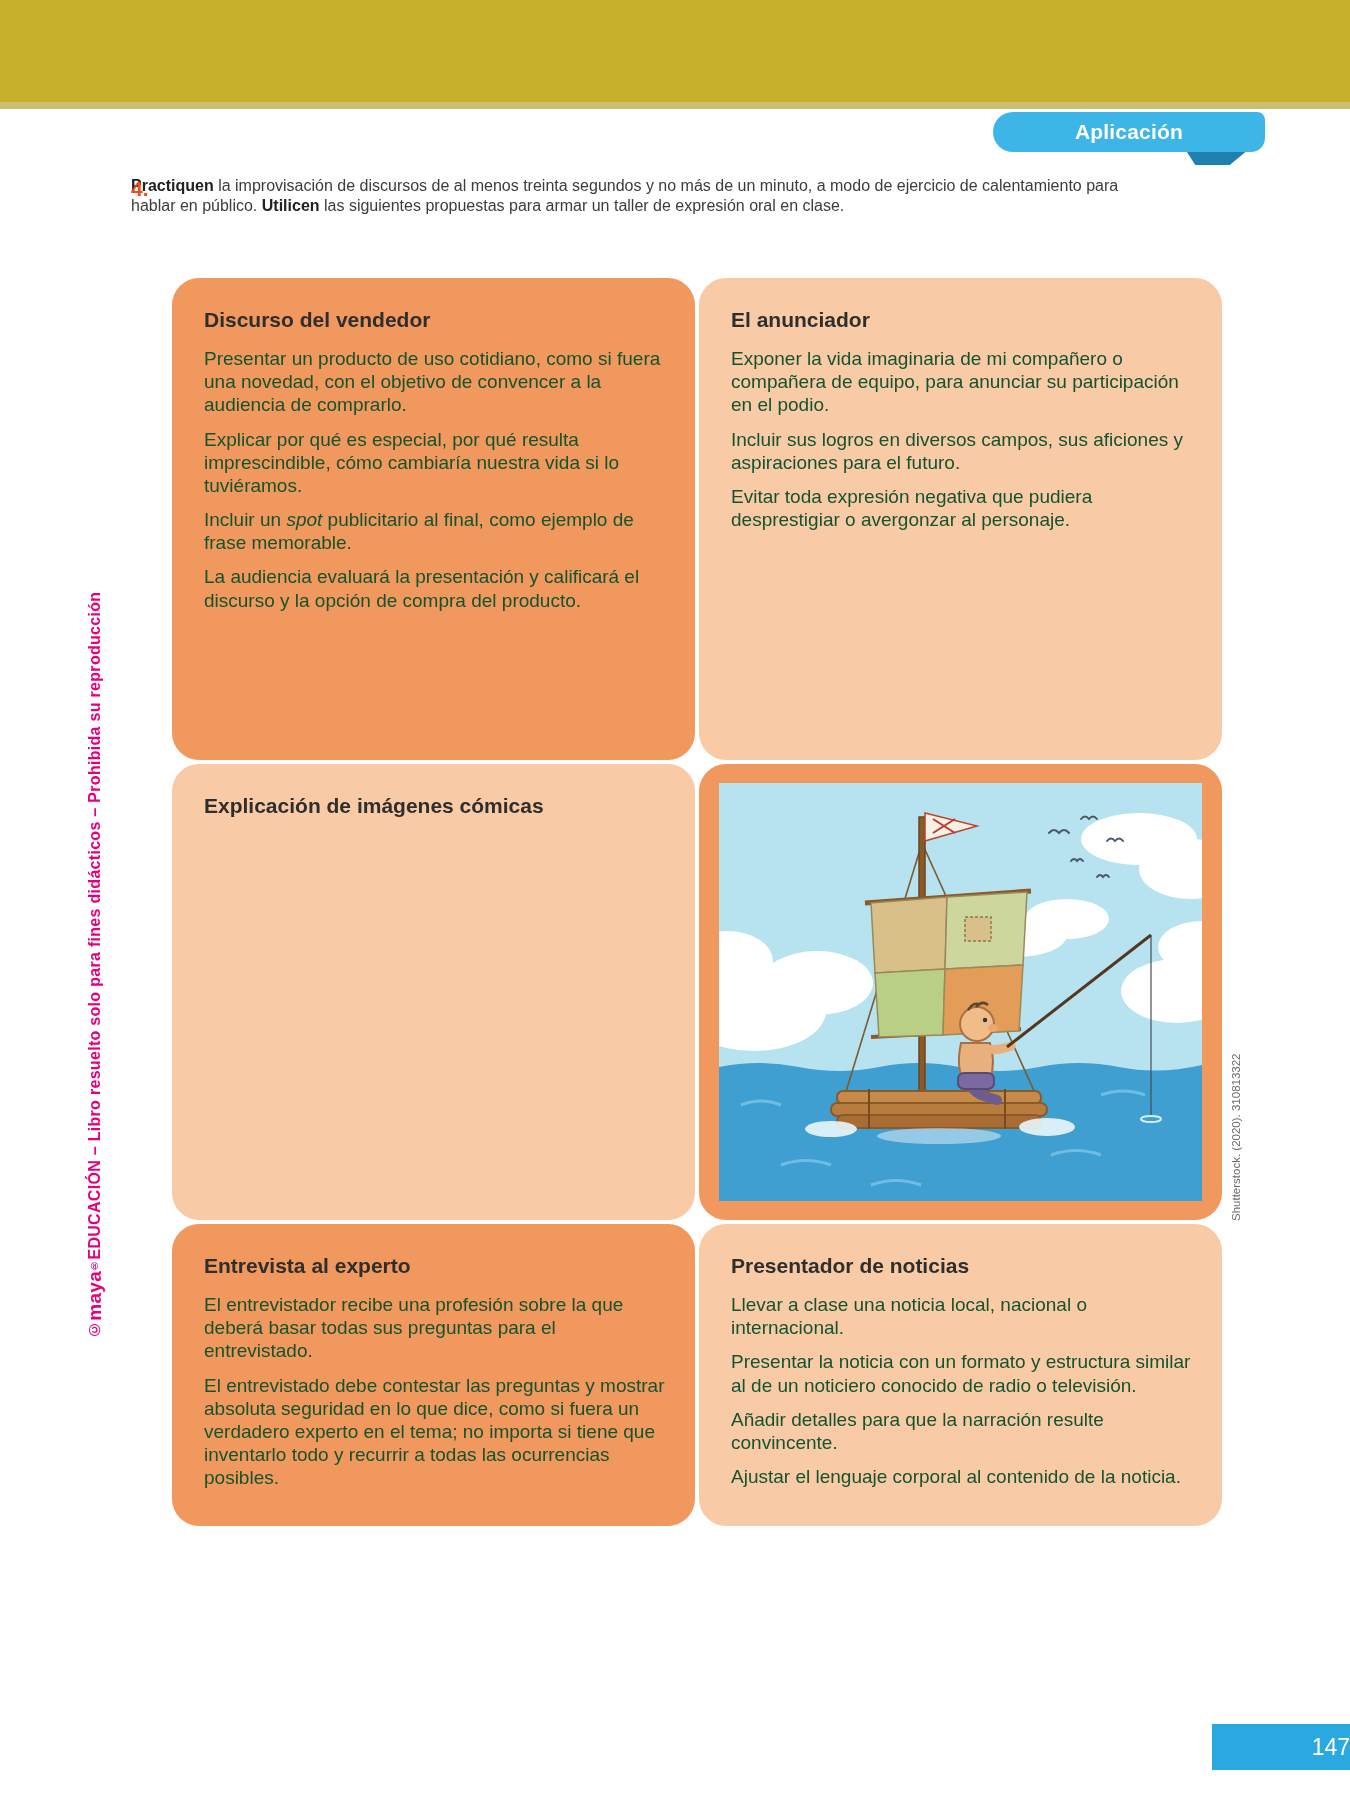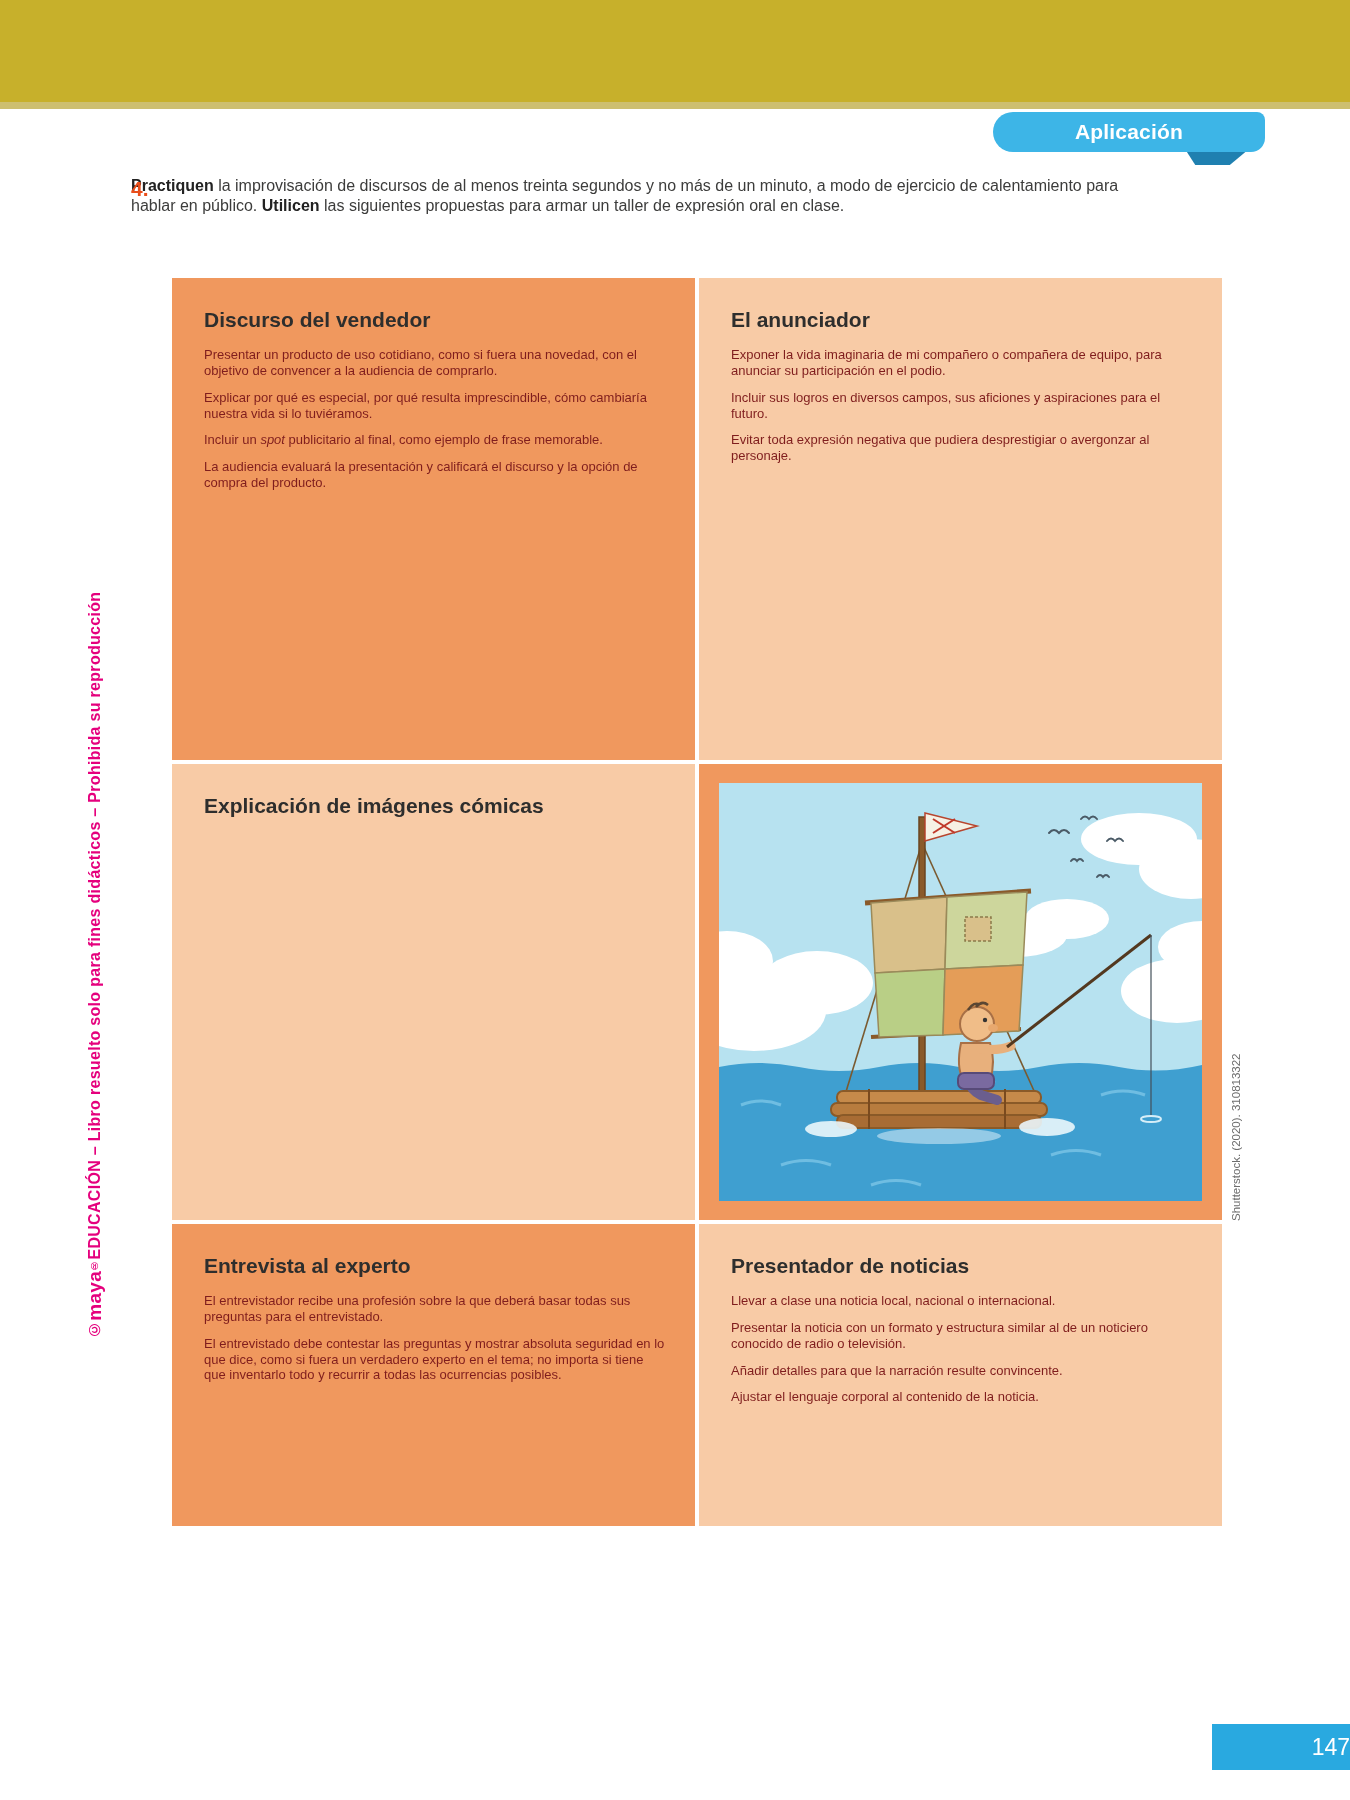--- a/index.html
+++ b/index.html
@@ -27,25 +27,25 @@
 
   
   .exercise { position:absolute; left:131px; top:176px; width:1100px; }
   .ex-num { position:absolute; left:0; top:1px; color:#e94e1b; font-weight:bold; font-size:21px; }
   .ex-body { width:1030px; font-size:16px; line-height:1.28; color:#3c3c3b; }
   .ex-body b { color:#222; }
 
   
   .grid { position:absolute; left:172px; top:278px; display:grid;
           grid-template-columns:523px 523px; grid-template-rows:482px 456px 302px; gap:4px; }
-  .cell { padding:30px 30px 0 32px; overflow:hidden; }
+  .cell { padding:30px 30px 0 32px; overflow:hidden;border-radius:27px; }
   .cell.dark  { background:#f0985e; }
   .cell.light { background:#f8cba6; }
   .cell h3 { font-size:21px; font-weight:bold; color:#2e2e2d; margin-bottom:15px; }
-  .cell p  { font-size:13px; line-height:1.22; margin-bottom:11px; color:#7f1d1d; }
+  .cell p  { font-size:19px; line-height:1.22; margin-bottom:11px; color:#14532d; }
   .cell.image { background:#f0985e; padding:19px 20px; }
   .illu { width:483px; height:418px; display:block; }
 
   
   .vtext { writing-mode:vertical-rl; transform:rotate(180deg); }
   .sidebar-left { position:absolute; left:84px; top:486px; height:852px; width:28px;
                   color:#e5007d; font-size:16px; font-weight:bold; letter-spacing:.3px; }
   .sidebar-left .logo { font-size:19px; font-weight:bold; }
   .sidebar-left .reg { font-size:10px; }
   .credit-vertical { position:absolute; left:1230px; top:765px; height:456px; width:18px;

